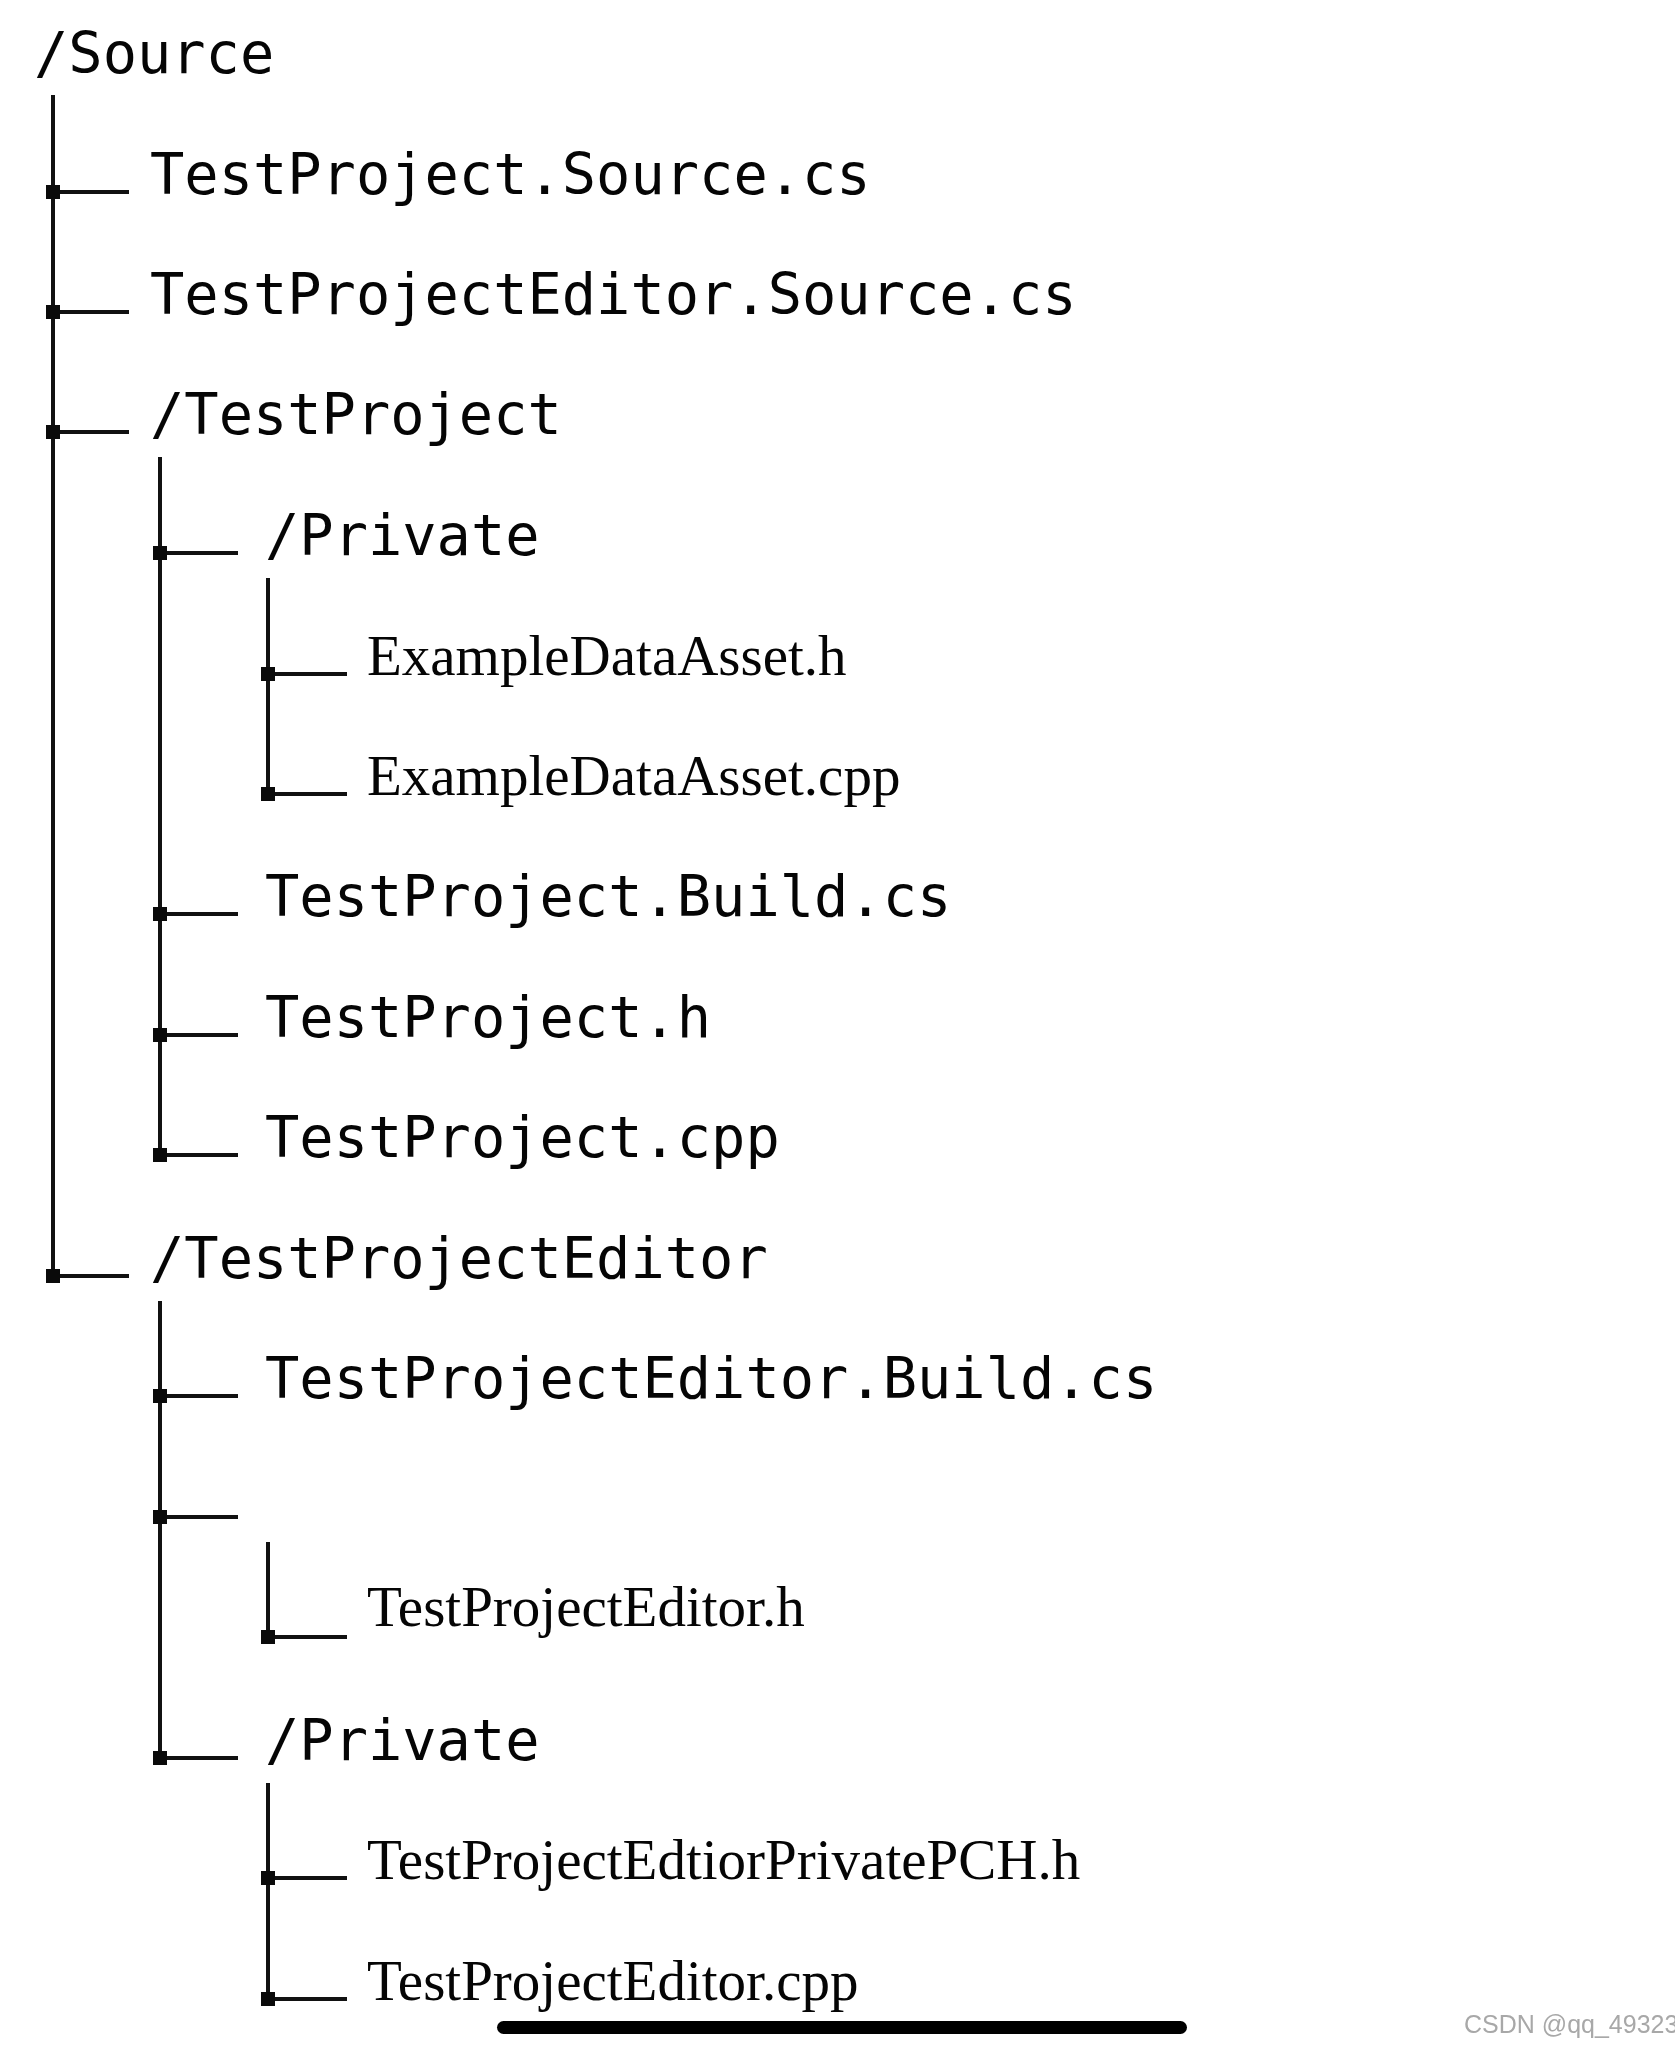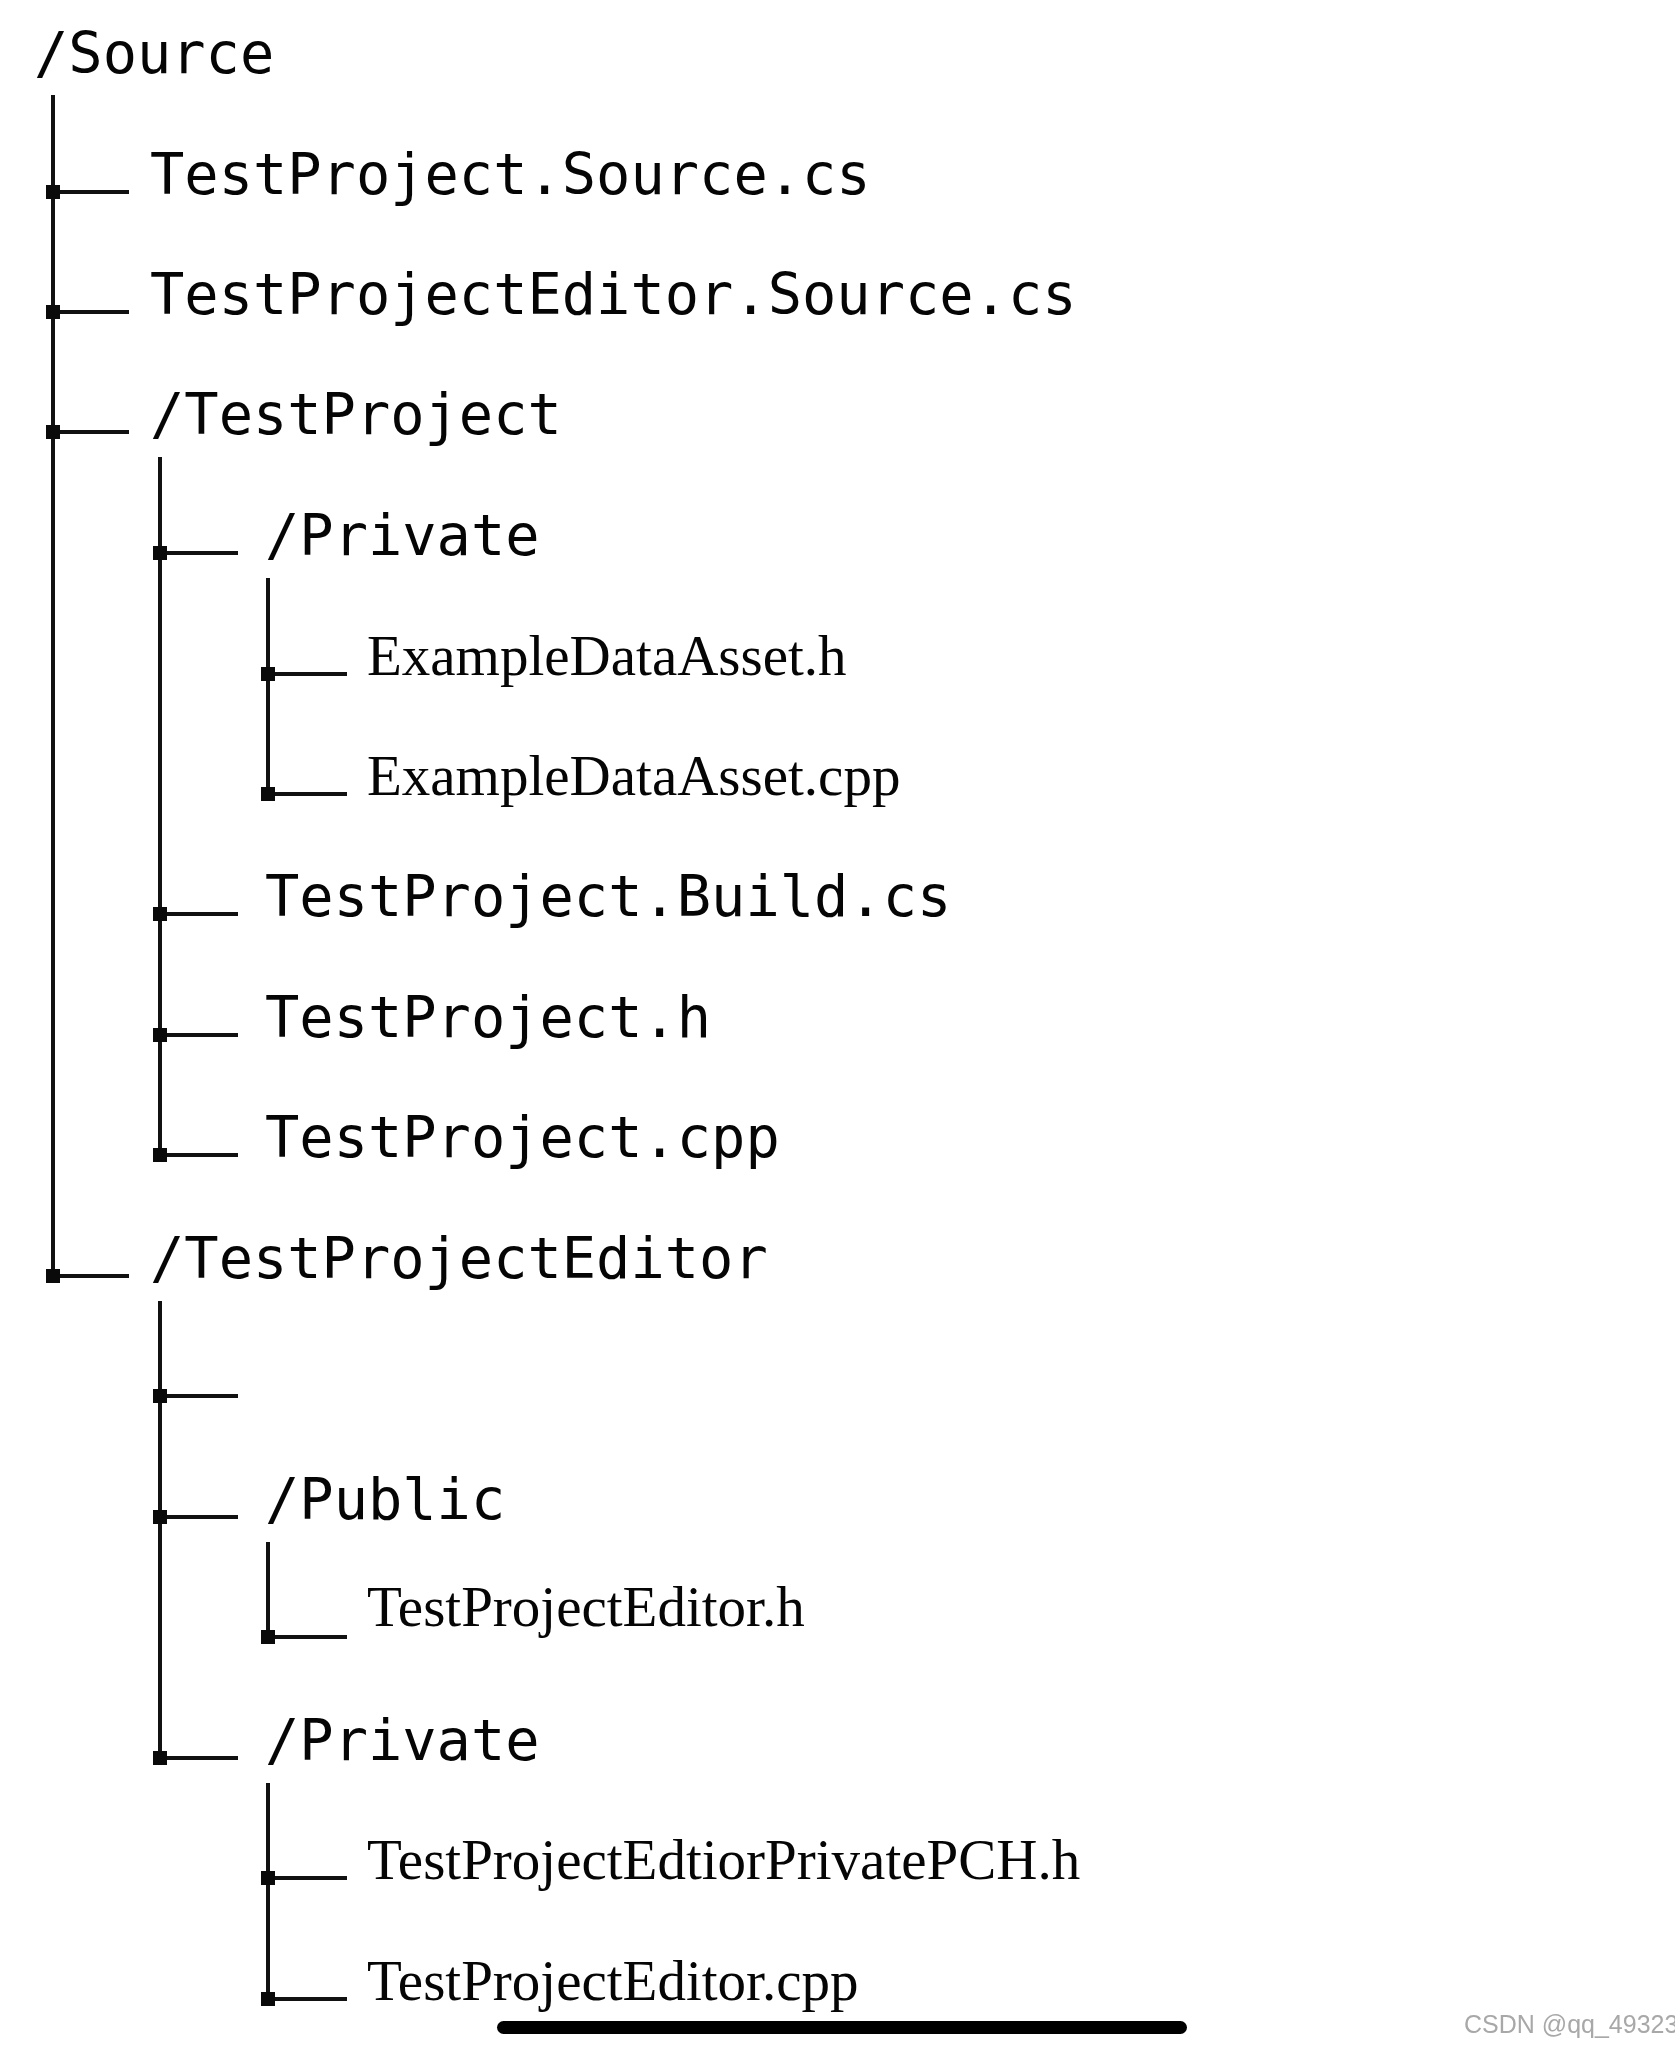--- a/index.html
+++ b/index.html
@@ -66,21 +66,21 @@
   <div class="label lvl1" style="top:145px">TestProject.Source.cs</div>
   <div class="label lvl1" style="top:265px">TestProjectEditor.Source.cs</div>
   <div class="label lvl1" style="top:385px">/TestProject</div>
   <div class="label lvl2" style="top:506px">/Private</div>
   <div class="label lvl3" style="top:627px">ExampleDataAsset.h</div>
   <div class="label lvl3" style="top:747px">ExampleDataAsset.cpp</div>
   <div class="label lvl2" style="top:867px">TestProject.Build.cs</div>
   <div class="label lvl2" style="top:988px">TestProject.h</div>
   <div class="label lvl2" style="top:1108px">TestProject.cpp</div>
   <div class="label lvl1" style="top:1229px">/TestProjectEditor</div>
-  <div class="label lvl2" style="top:1470px">/Public</div>
+  <div class="label lvl2" style="top:1349px">TestProjectEditor.Build.cs</div>
   <div class="label lvl3" style="top:1578px">TestProjectEditor.h</div>
   <div class="label lvl2" style="top:1711px">/Private</div>
   <div class="label lvl3" style="top:1831px">TestProjectEdtiorPrivatePCH.h</div>
   <div class="label lvl3" style="top:1952px">TestProjectEditor.cpp</div>
 
   <div class="vline" style="left:51px;  top:95px;   height:1183px"></div>
   <div class="vline" style="left:158px; top:457px;  height:700px"></div>
   <div class="vline" style="left:266px; top:578px;  height:218px"></div>
   <div class="vline" style="left:158px; top:1301px; height:459px"></div>
   <div class="vline" style="left:266px; top:1542px; height:97px"></div>

